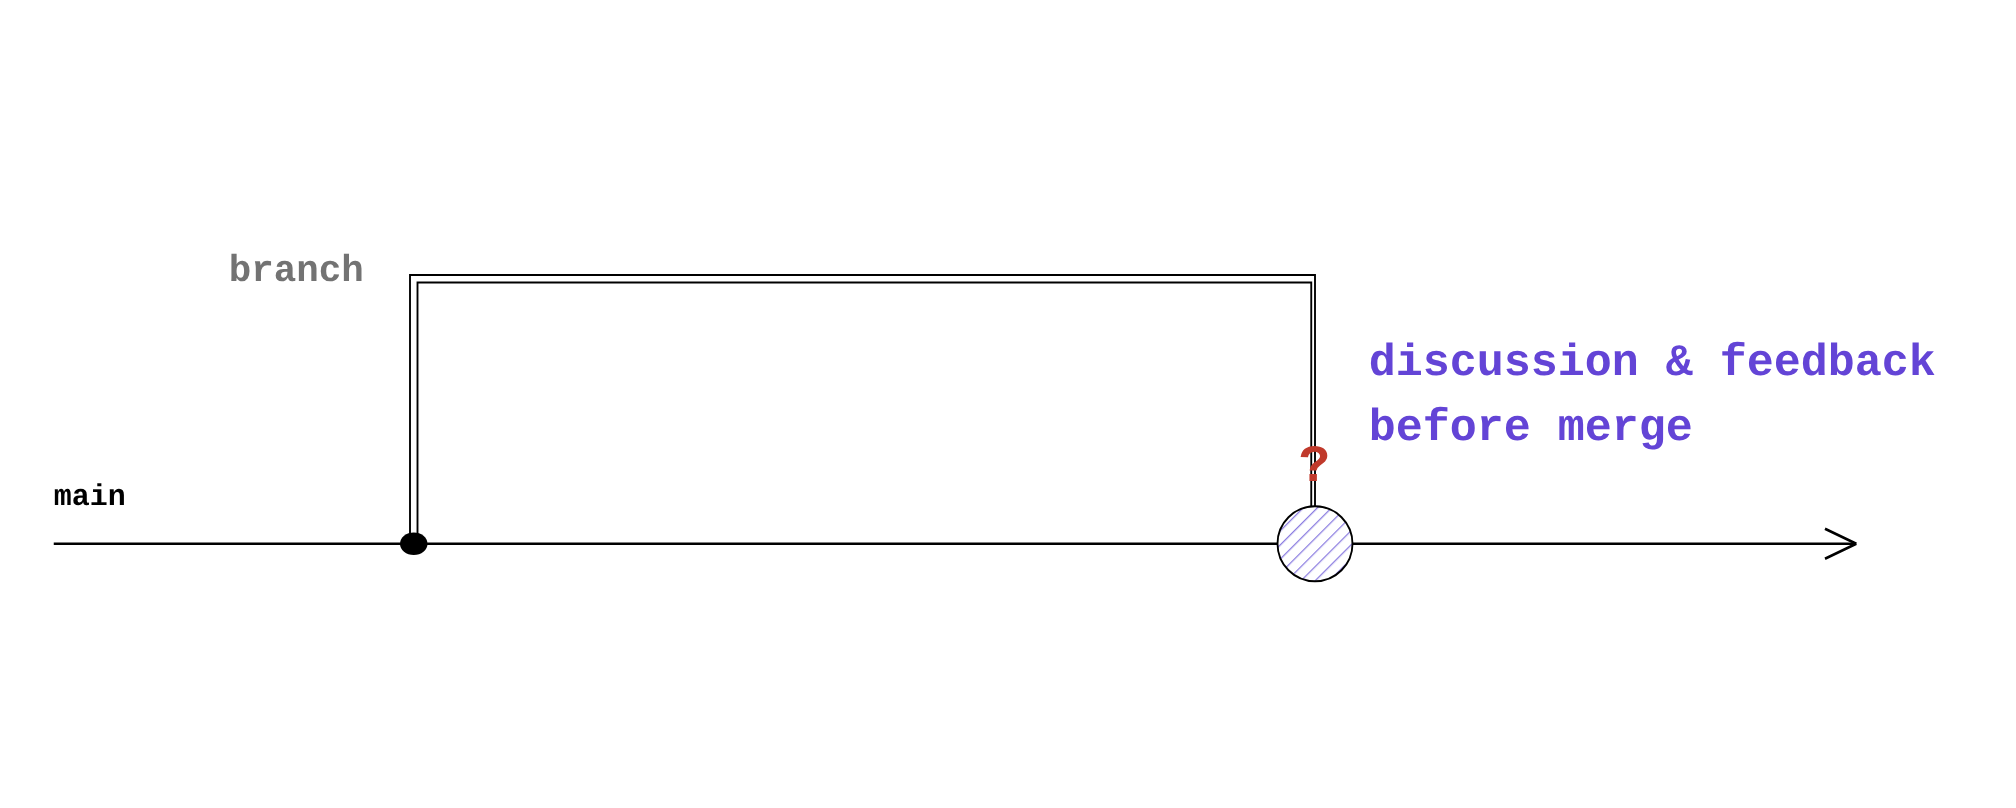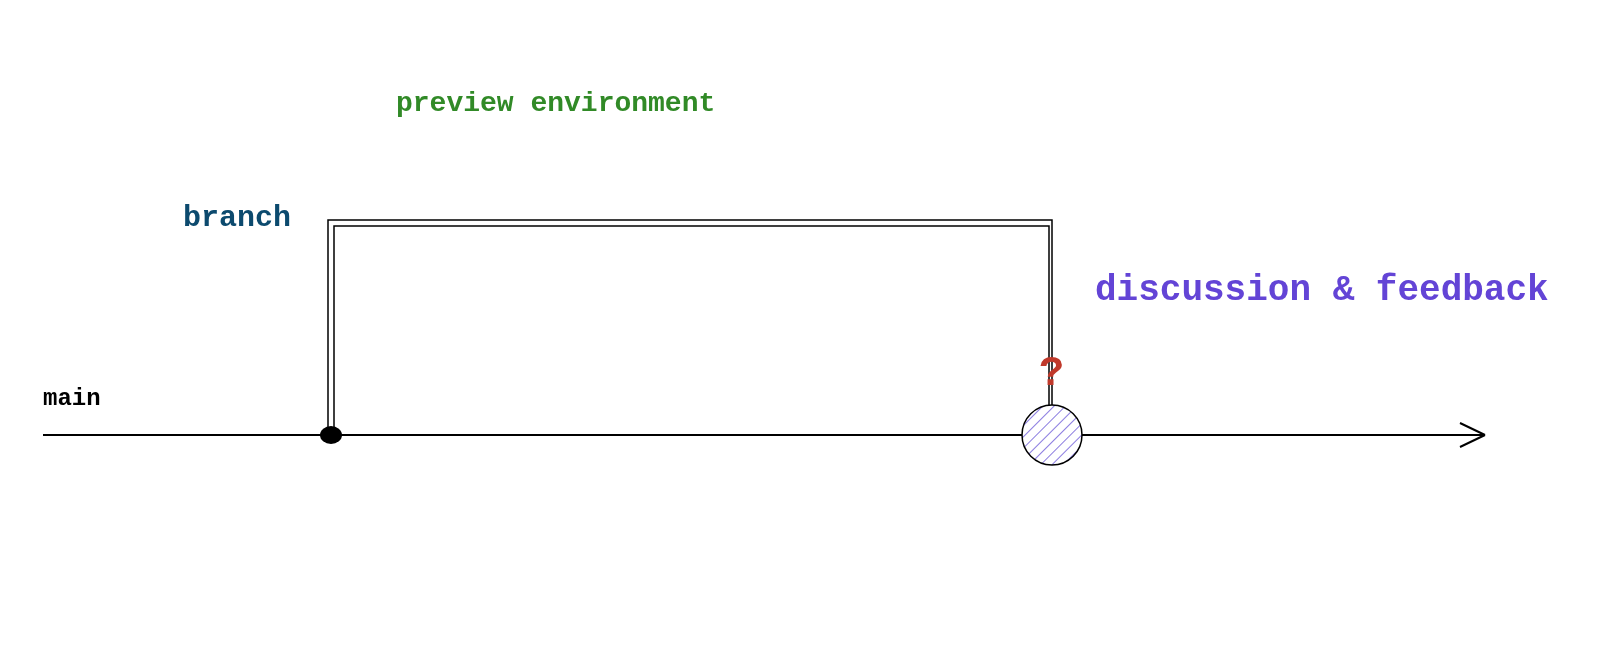--- a/index.html
+++ b/index.html
@@ -23,21 +23,21 @@
     .label-main {
       left: 43px;
       top: 385px;
       font-size: 24px;
       color: #000;
     }
     .label-branch {
       left: 183px;
       top: 201px;
       font-size: 30px;
-      color: #0c4a6e;
+      color: #737373;
     }
     .label-automated {
       left: 396px;
       top: 82px;
       font-size: 28px;
       color: #318a27;
       line-height: 1.55;
     }
     .label-discussion {
       left: 1095px;
@@ -98,20 +98,20 @@
 
   <ellipse cx="331" cy="435" rx="11" ry="9" class="commit-dot"></ellipse>
 
   <circle cx="1052" cy="435" r="30" fill="url(#diagHatch)" class="merge-circle"></circle>
 </svg>
 
 <div class="label label-main">main</div>
 <div class="label label-branch">branch</div>
 
 <div class="label label-automated">
-  <div>preview environment</div>
 </div>
 
 <div class="label label-discussion">
   <div>discussion &amp; feedback</div>
+  <div>before merge</div>
 </div>
 
 <div class="label label-question">?</div>
 
 </body></html>

